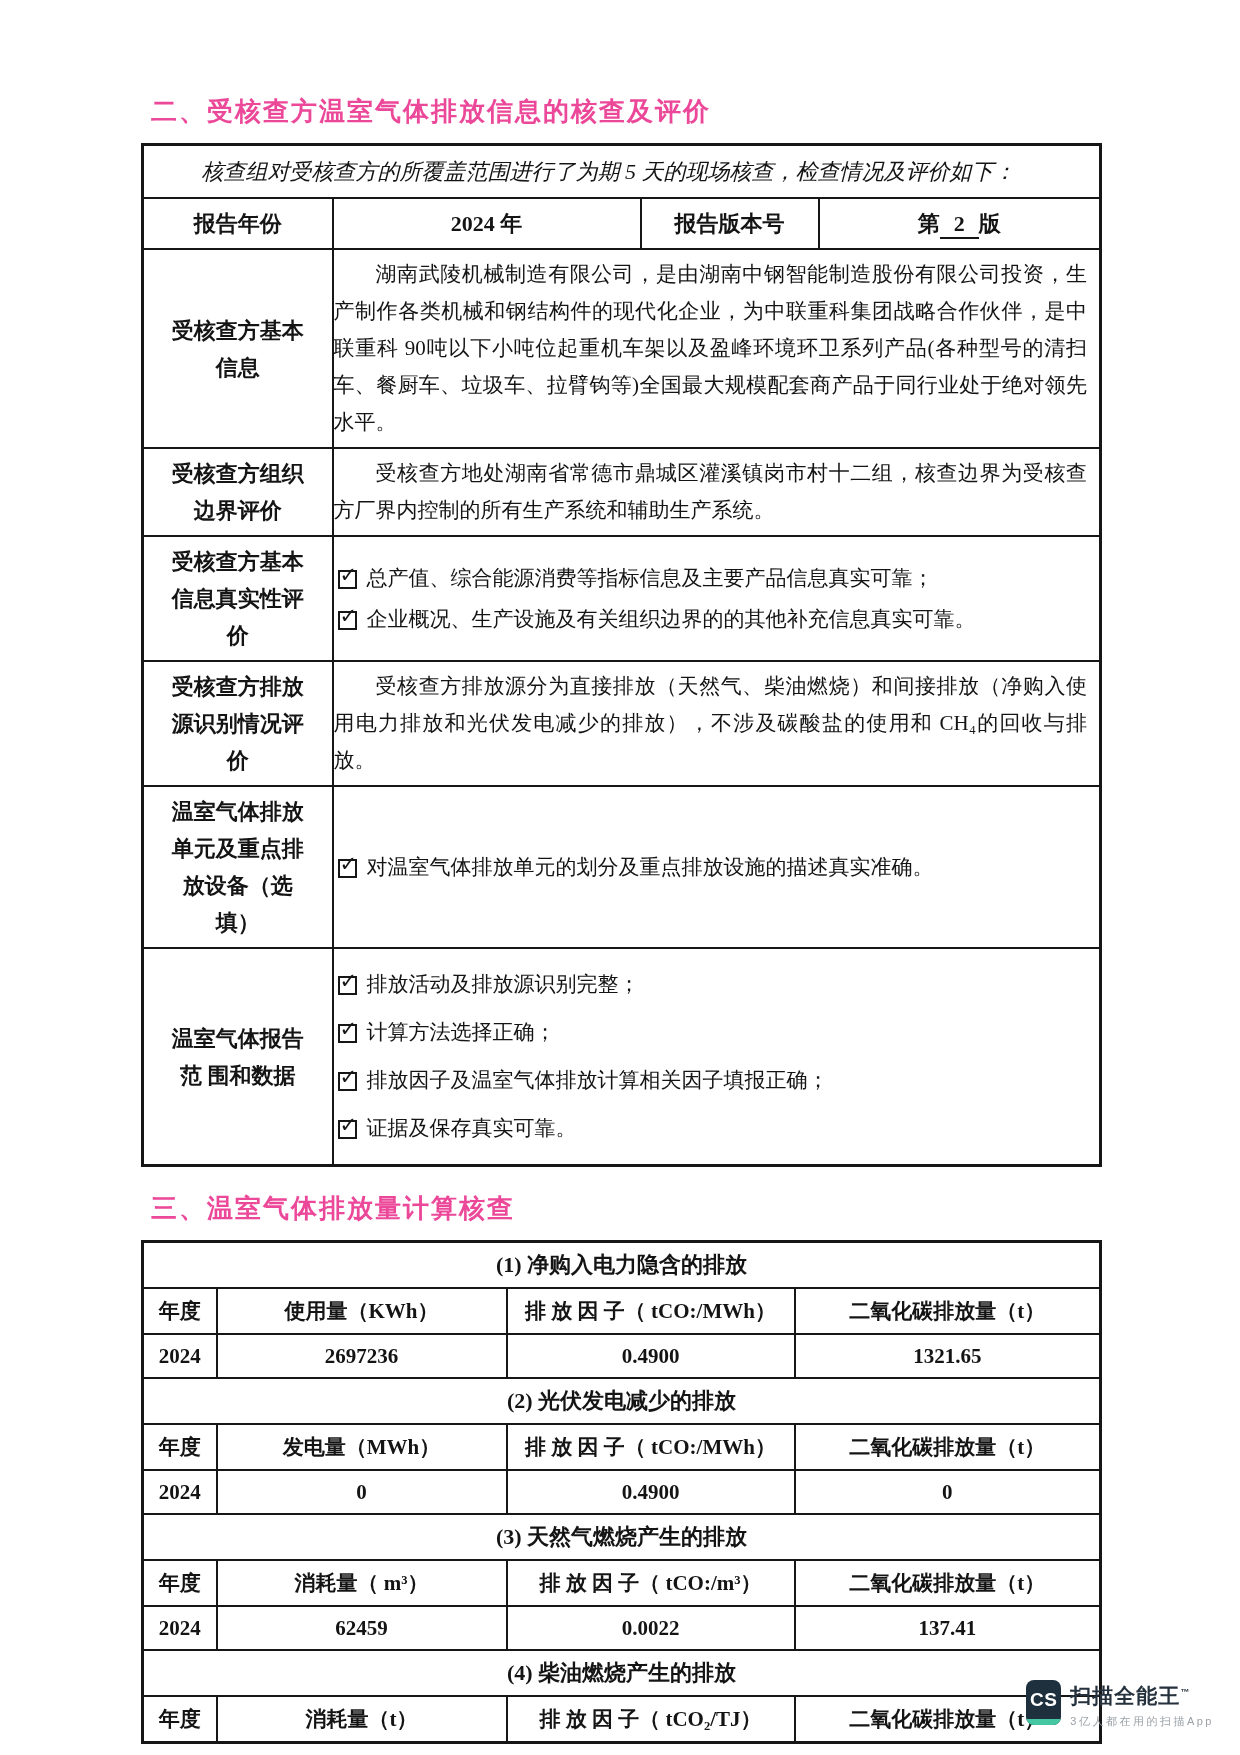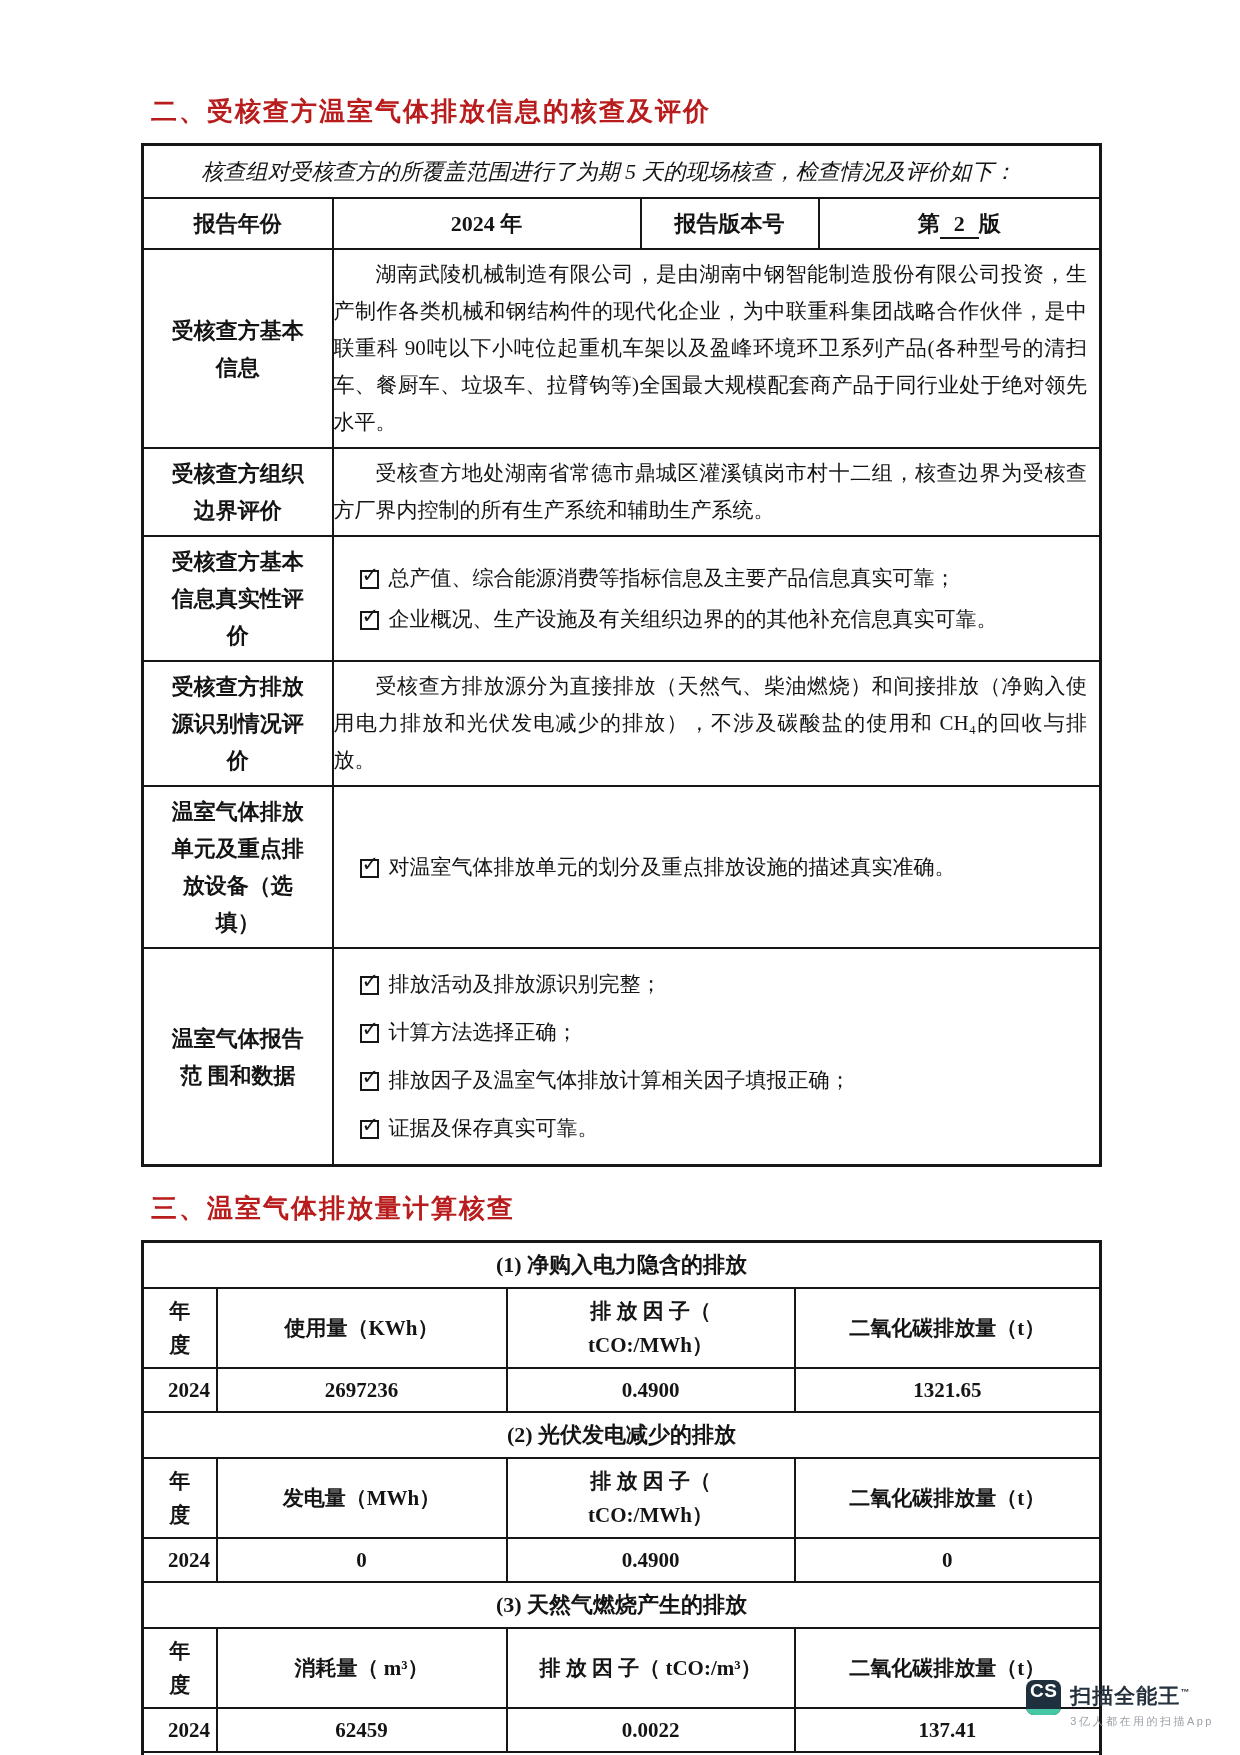--- a/index.html
+++ b/index.html
@@ -3,25 +3,25 @@
 <meta charset="utf-8">
 <style>
   html,body{margin:0;padding:0;background:#ffffff;}
   .page{
     position:relative;width:1240px;height:1755px;background:#ffffff;
     font-family:"Liberation Serif","DejaVu Serif",serif;color:#141414;overflow:hidden;
   }
   .content{position:absolute;left:141px;top:94px;width:958px;}
   .sec-title{
     font-size:26px;font-weight:bold;letter-spacing:2px;
-    margin:0 0 14px 10px;color:#b91c1c;
+    margin:0 0 14px 10px;color:#ec4899;
   }
   .sec-title.second{margin-top:24px;}
   table.grid{width:958px;border-collapse:collapse;table-layout:fixed;border:3px solid #161616;}
-  table.grid td{border:2px solid #161616;vertical-align:middle;padding:5px 24px;font-size:21px;line-height:37px;}
+  table.grid td{border:2px solid #161616;vertical-align:middle;padding:5px 2px;font-size:21px;line-height:37px;}
   
   .t1 .intro{text-indent:2.2em;font-size:22px;padding:7px 9px;font-style:italic;}
   .t1 .legend{font-weight:bold;font-size:22px;padding:4px 10px;}
   .t1 .lbl{font-weight:bold;text-align:center;font-size:22px;line-height:37px;padding:6px 18px;}
   .t1 .val{font-weight:bold;text-align:center;font-size:22px;}
   .t1 .para{text-indent:2em;text-align:justify;padding:6px 12px 6px 0;}
   .vnum{display:inline-block;border-bottom:2px solid #161616;padding:0 14px;line-height:26px;}
   .checks{padding:6px 8px;}
   .check-item{display:flex;align-items:flex-start;margin:6px 0;line-height:35px;}
   .roomy .check-item{margin:13px 0;}
@@ -38,22 +38,22 @@
   .t2 td{text-align:center;padding:3px 4px;}
   .t2 .secrow td{font-weight:bold;font-size:22px;line-height:34px;}
   .t2 .hdr td{font-weight:bold;font-size:21px;line-height:34px;}
   .t2 .dat td{font-weight:bold;font-size:21px;line-height:32px;}
   
   .cs-badge{
     position:absolute;right:26px;top:1680px;display:flex;gap:9px;align-items:flex-start;
     font-family:"Liberation Sans",sans-serif;
   }
   .cs-icon{
-    width:35px;height:35px;border-radius:8px;background:#1e2f3e;position:relative;overflow:hidden;
-    color:#ffffff;font-weight:800;font-size:19px;display:flex;align-items:flex-start;justify-content:center;
+    width:35px;height:45px;border-radius:8px;background:#1e2f3e;position:relative;overflow:hidden;
+    color:#ffffff;font-weight:800;font-size:19px;display:flex;align-items:center;justify-content:center;
     padding-bottom:6px;box-sizing:border-box;letter-spacing:0.5px;
   }
   .cs-icon::after{content:"";position:absolute;left:0;right:0;bottom:0;height:6px;background:#45c7a4;}
   .cs-name{font-size:21px;font-weight:700;color:#25313c;letter-spacing:1px;line-height:24px;}
   .cs-name sup{font-size:9px;vertical-align:super;}
   .cs-tagline{font-size:11px;color:#9ba1a7;letter-spacing:2.5px;margin-top:6px;}
 </style>
 </head>
 <body>
 

